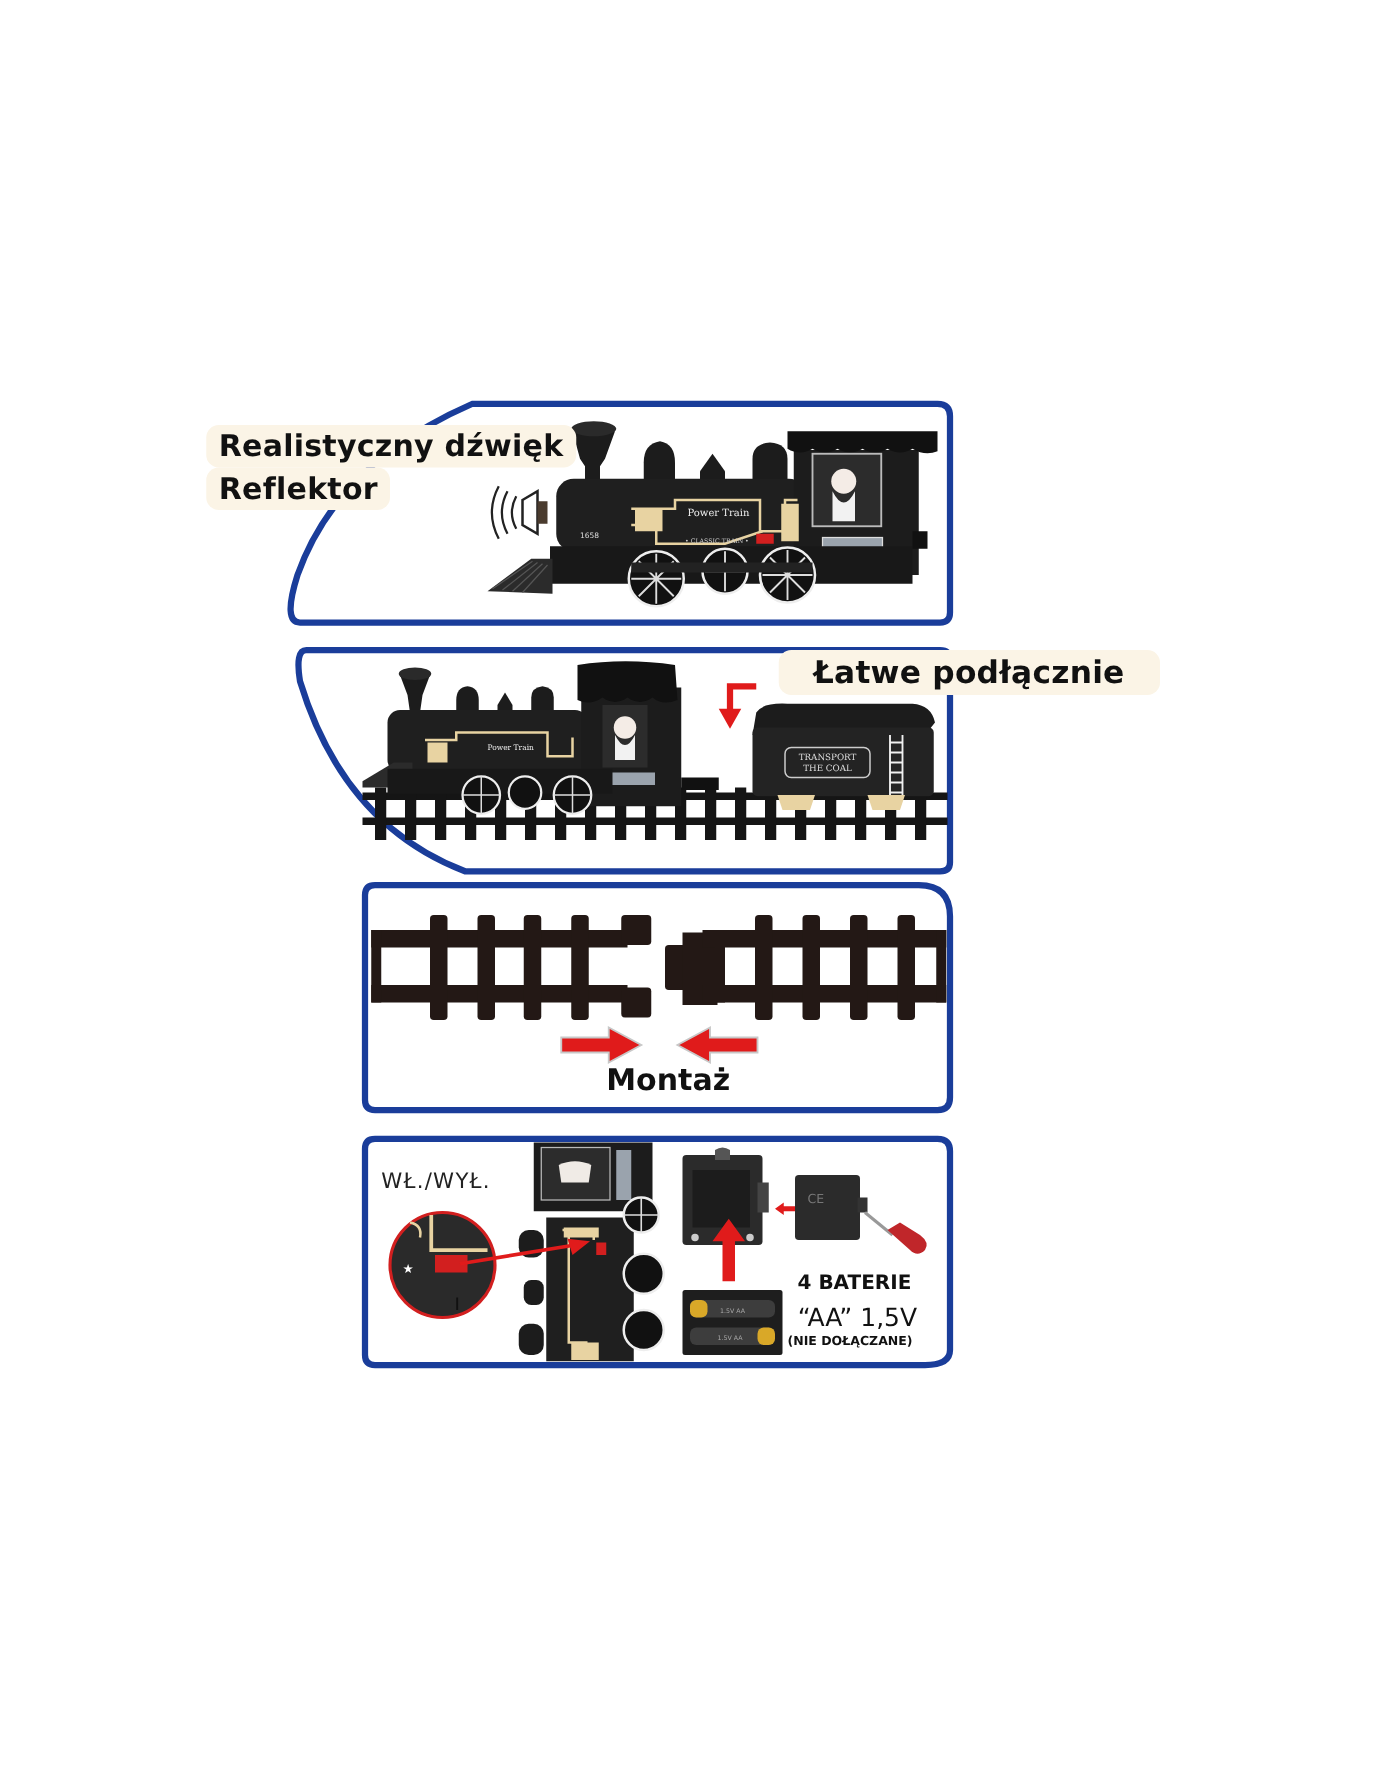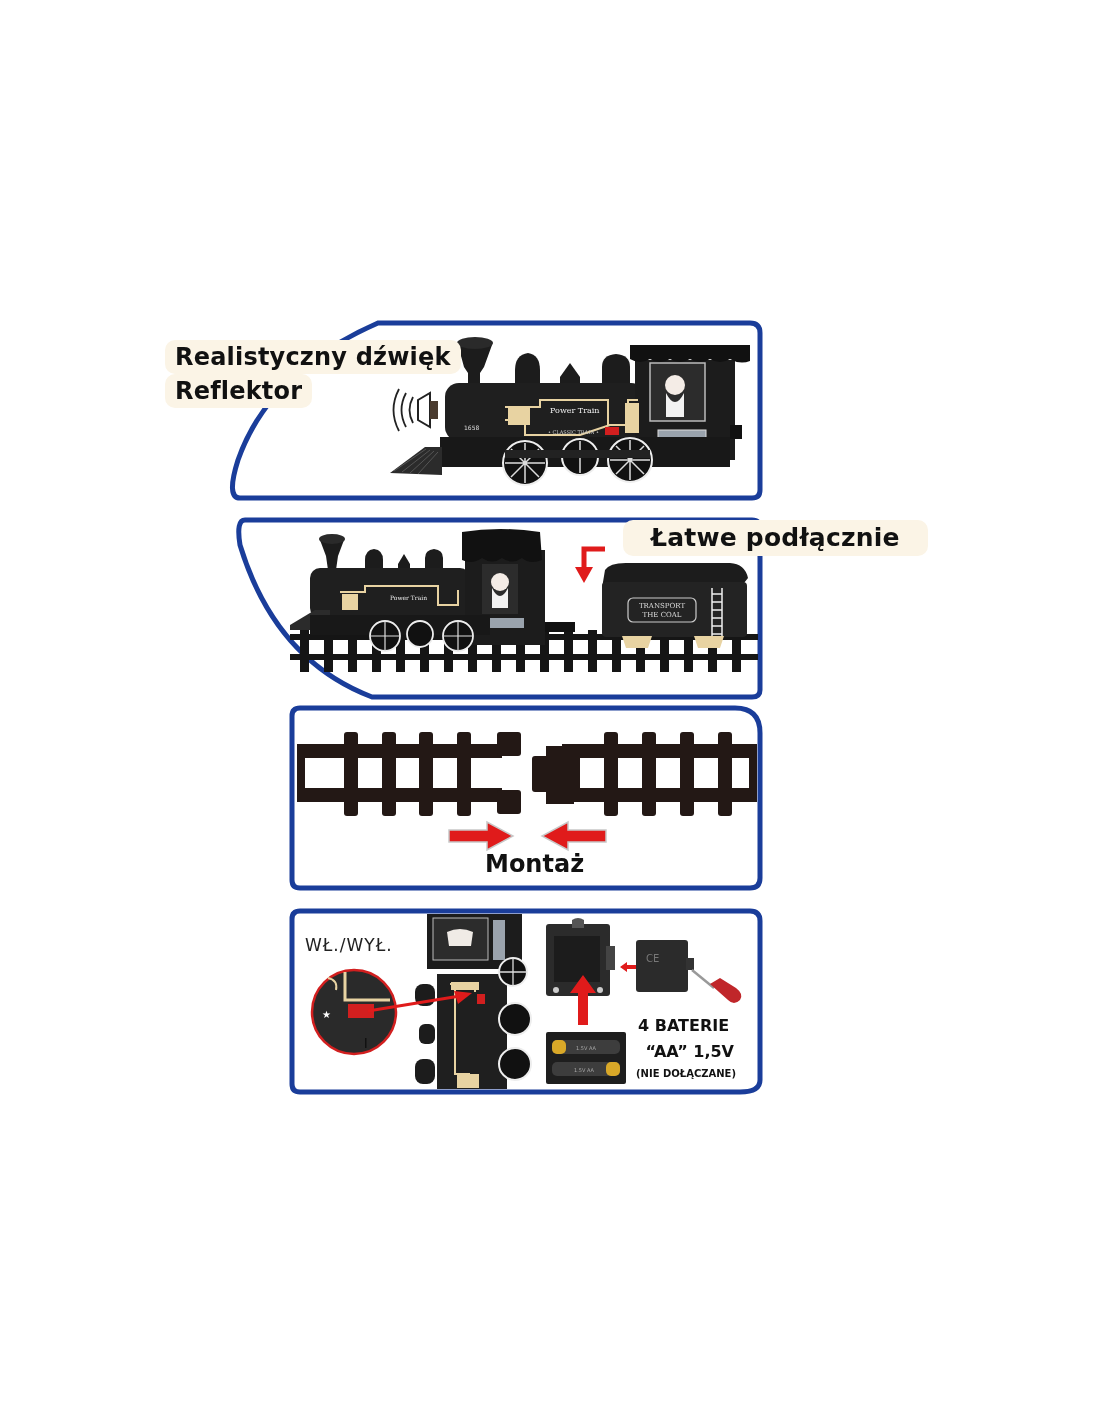--- a/index.html
+++ b/index.html
@@ -10,22 +10,22 @@
     position: absolute; background: #fbf4e6; border-radius: 10px;
     font-family: "DejaVu Sans", sans-serif; font-weight: bold; color: #111;
     white-space: nowrap; letter-spacing: 0.2px;
   }
   .lbl-1 { left: 165px; top: 340px; height: 34px; line-height: 34px; padding: 0 10px; font-size: 24px; }
   .lbl-2 { left: 165px; top: 374px; height: 34px; line-height: 34px; padding: 0 10px; font-size: 24px; }
   .lbl-3 { left: 623px; top: 520px; height: 36px; line-height: 36px; padding: 0 28px; font-size: 25px; }
   .montaz { left: 485px; top: 850px; font-size: 24px; font-weight: bold; color: #111; }
   .onoff { left: 305px; top: 935px; font-size: 17px; color: #222; letter-spacing: 1px; }
   .bat1 { left: 638px; top: 1016px; font-size: 16px; font-weight: bold; color: #111; width: 96px; }
-  .bat2 { left: 638px; top: 1042px; font-size: 16px; font-weight: bold; color: #111; width: 96px; text-align: right; }
-  .bat3 { left: 630px; top: 1068px; font-size: 10px; font-weight: bold; color: #111; width: 112px; text-align: center; }
+  .bat2 { left: 638px; top: 1042px; font-size: 20px; font-weight: normal; color: #111; width: 96px; text-align: center; }
+  .bat3 { left: 630px; top: 1068px; font-size: 10px; font-weight: bold; color: #111; width: 112px; text-align: left; }
 </style>
 </head>
 <body>
 
 <svg style="left:0;top:0;" width="1100" height="1422">
   <path d="M378 323 L750 323 Q760 323 760 333 L760 490 Q760 498 752 498 L240 498 Q226 498 238 460 Q270 370 378 323 Z" fill="#ffffff" stroke="#1a3d9a" stroke-width="5"></path>
 </svg>
 
 <svg style="left:380px;top:325px;" width="380" height="170" viewBox="0 0 380 170">
 

